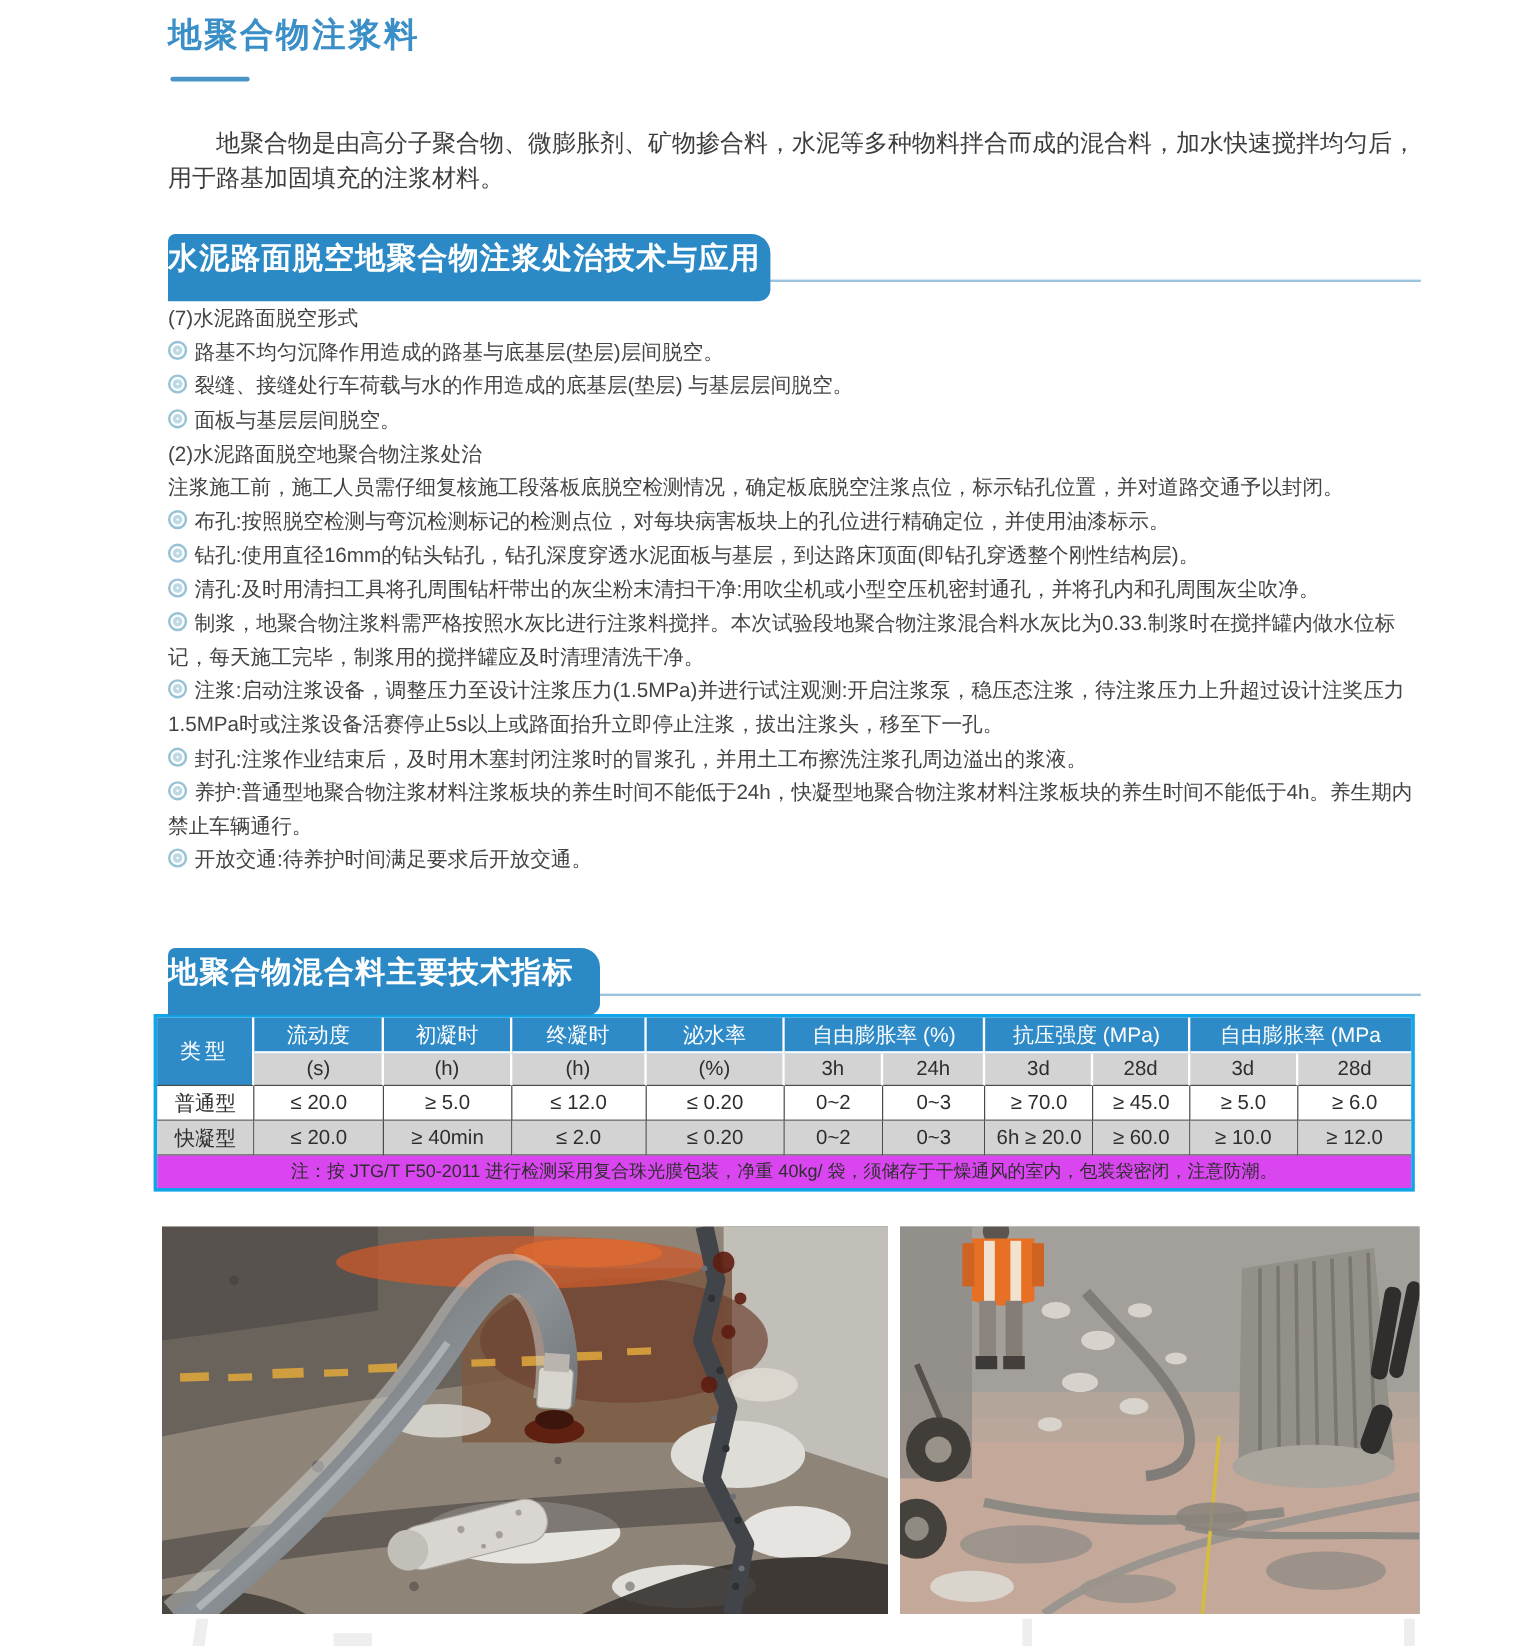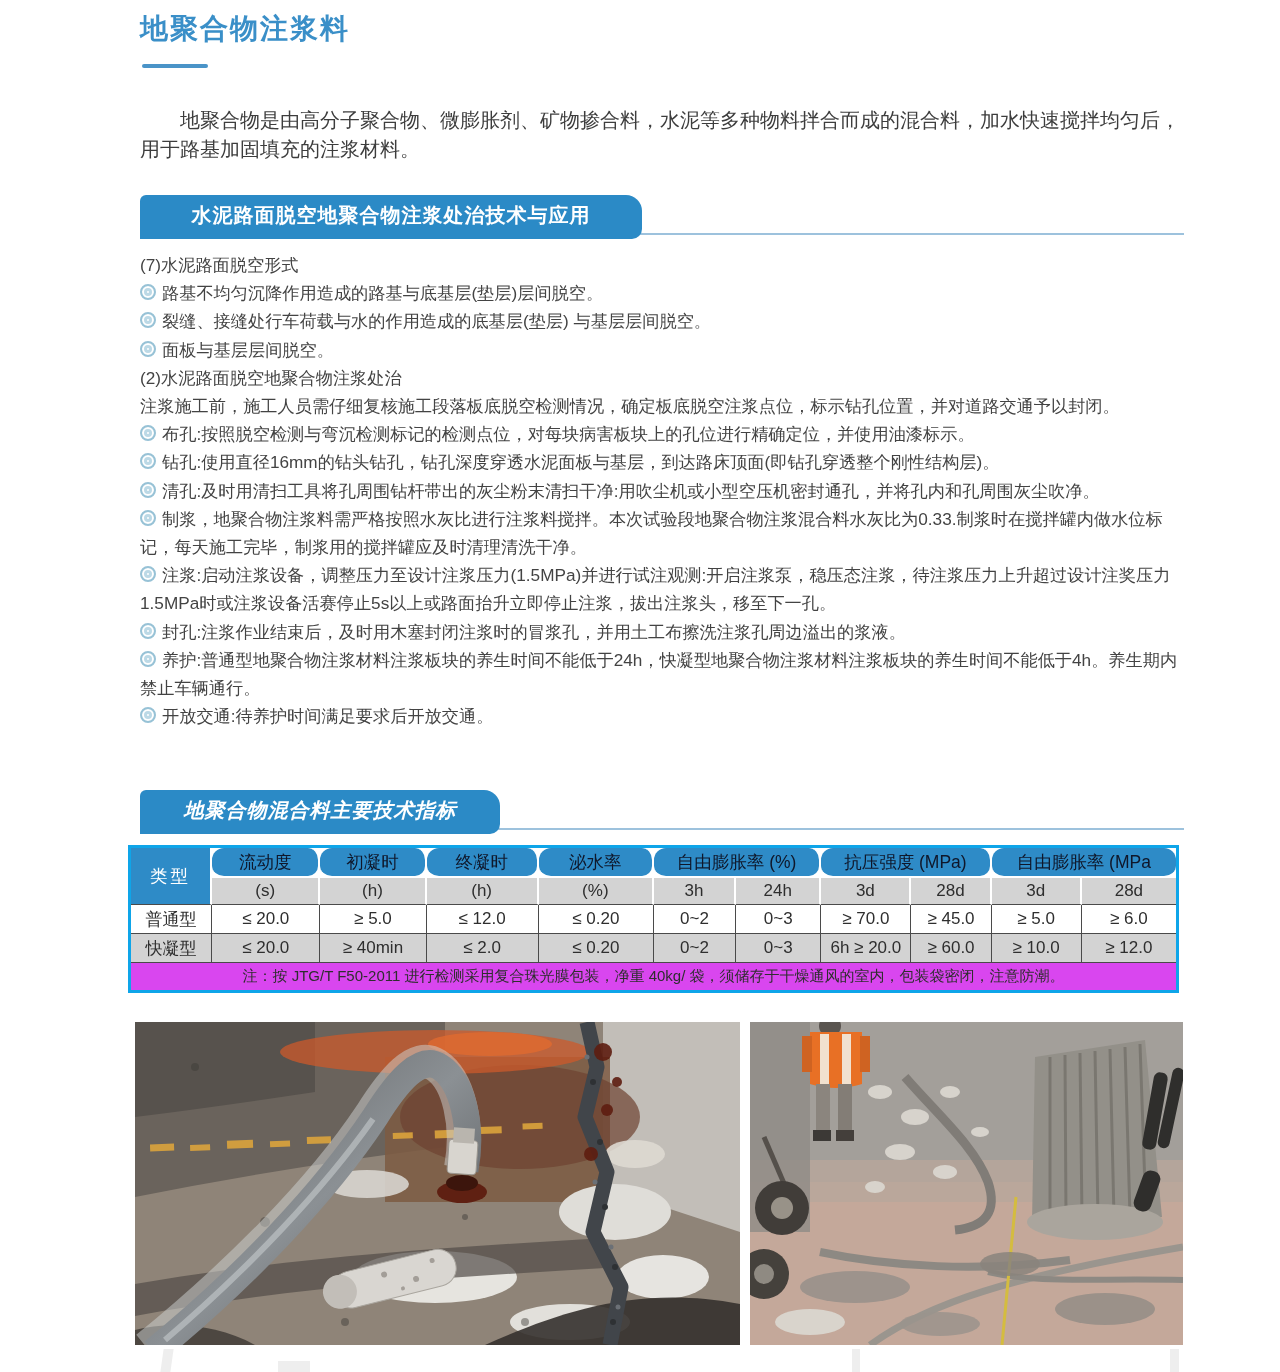--- a/index.html
+++ b/index.html
@@ -18,26 +18,26 @@
   .title-underline{
     left:142px;top:64px;width:66px;height:4px;background:#4a94c8;border-radius:2px;
   }
   .intro{
     left:140px;top:106px;width:1046px;font-size:20px;line-height:29px;
     color:#3d3d3d;text-indent:2em;
   }
 
   
   .banner{
-    background:#2b8ac6;color:#ffffff;font-weight:bold;font-size:20px;
-    height:44px;line-height:40px;text-align:center;letter-spacing:1px;
+    background:#2b8ac6;color:#ffffff;font-weight:bold;font-size:25px;
+    height:56px;line-height:40px;text-align:left;letter-spacing:1px;
     border-radius:6px 16px 10px 0;z-index:2;
   }
   #banner1{left:140px;top:195px;width:502px;}
-  #banner2{left:140px;top:790px;width:360px;font-style:italic;}
+  #banner2{left:140px;top:790px;width:360px;}
   .banner-line{height:2px;background:#9dc2dd;left:140px;width:1044px;z-index:1;}
   #banner1-line{top:233px;}
   #banner2-line{top:828px;}
 
   
   .body-text{
     left:140px;top:251px;width:1047px;font-size:17.2px;line-height:28.2px;
     color:#434343;
   }
   .body-text p{margin:0;}
@@ -49,22 +49,22 @@
   }
 
   
   .spec-wrap{left:128px;top:845px;width:1045px;border:3px solid #0ea5e9;background:#fff;}
   table.spec{
     border-collapse:separate;border-spacing:0;width:100%;table-layout:fixed;
     font-size:17px;color:#2e2e2e;text-align:center;
   }
   table.spec th,table.spec td{padding:0;font-weight:normal;overflow:hidden;white-space:nowrap;}
   .h-blue{
-    background:#2e8bc7;color:#0f172a;font-weight:600;font-size:17.5px;
-    height:28px;border-right:2px solid #ffffff;border-bottom:2px solid #ffffff;border-radius:12px;
+    background:#2e8bc7;color:#ffffff;font-weight:600;font-size:17.5px;
+    height:28px;border-right:2px solid #ffffff;border-bottom:2px solid #ffffff;
   }
   .h-blue.last{border-right:none;}
   .h-corner{
     background:#2e8bc7;color:#ffffff;font-weight:600;font-size:17.5px;
     border-right:2px solid #ffffff;border-bottom:1px solid #4a4a4a;letter-spacing:3px;
   }
   .h-unit{
     background:#d3d3d3;height:26px;border-right:2px solid #ffffff;
     border-bottom:1px solid #4a4a4a;
   }

